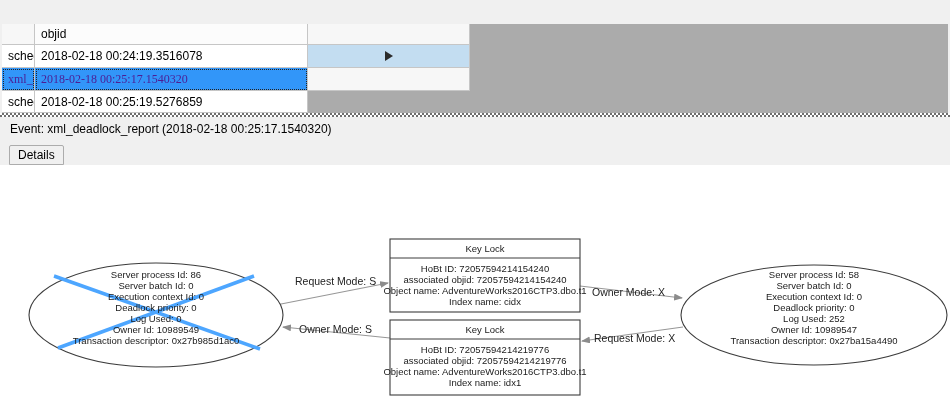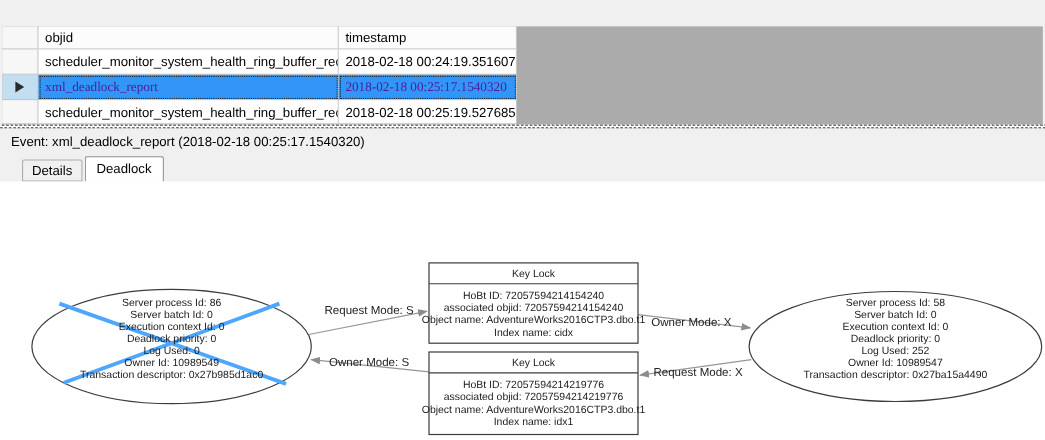--- a/index.html
+++ b/index.html
@@ -43,21 +43,21 @@
     cursor:row-resize;
   }
   
   .event-bar {
     position:absolute; left:0; top:117px; width:950px; height:24px;
     background:#F0F0F0; line-height:24px; padding-left:10px;
   }
   
   .tab-strip {
     position:absolute; left:0; top:141px; width:950px; height:24px;
-    background:#F0F0F0; display:flex; align-items:flex-end; padding-left:20px;
+    background:#F0F0F0; display:flex; align-items:flex-end; padding-left:9px;
   }
   .tab {
     font-size:12px; cursor:default; border-radius:2px 2px 0 0;
   }
   .tab.inactive {
     height:20px; line-height:18px; padding:0 8px; background:#F0F0F0;
     border:1px solid #ACACAC; margin-right:2px;
   }
   .tab.active {
     height:23px; line-height:21px; padding:0 10px; background:#fff;
@@ -78,21 +78,20 @@
 <body>
 
 <div class="window">
 
 
   <div class="grid-area">
     <div class="grid-table">
 
       <div class="cell hdr rowhdr"></div>
       <div class="cell hdr">objid</div>
-      <div class="cell hdr">timestamp</div>
 
       <div class="cell rowhdr"></div>
       <div class="cell">scheduler_monitor_system_health_ring_buffer_recorded</div>
       <div class="cell">2018-02-18 00:24:19.3516078</div>
 
       <div class="cell rowhdr sel-rowhdr">
         <span class="tri"></span>
       </div>
       <div class="cell sel-cell focus-dotted">xml_deadlock_report</div>
       <div class="cell sel-cell focus-dotted">2018-02-18 00:25:17.1540320</div>
@@ -102,21 +101,20 @@
       <div class="cell">2018-02-18 00:25:19.5276859</div>
     </div>
   </div>
 
   <div class="splitter"></div>
 
   <div class="event-bar">Event: xml_deadlock_report (2018-02-18 00:25:17.1540320)</div>
 
   <div class="tab-strip">
     <div class="tab inactive">Details</div>
-    <div class="tab active">Deadlock</div>
   </div>
 
   <div class="content">
     <svg width="950" height="235" viewBox="0 0 950 235">
       <defs>
         <marker id="arr" markerWidth="9" markerHeight="8" refX="8" refY="3.5" orient="auto" markerUnits="userSpaceOnUse">
           <path d="M0,0 L9,3.5 L0,7 Z" fill="#8c8c8c"></path>
         </marker>
       </defs>
 

